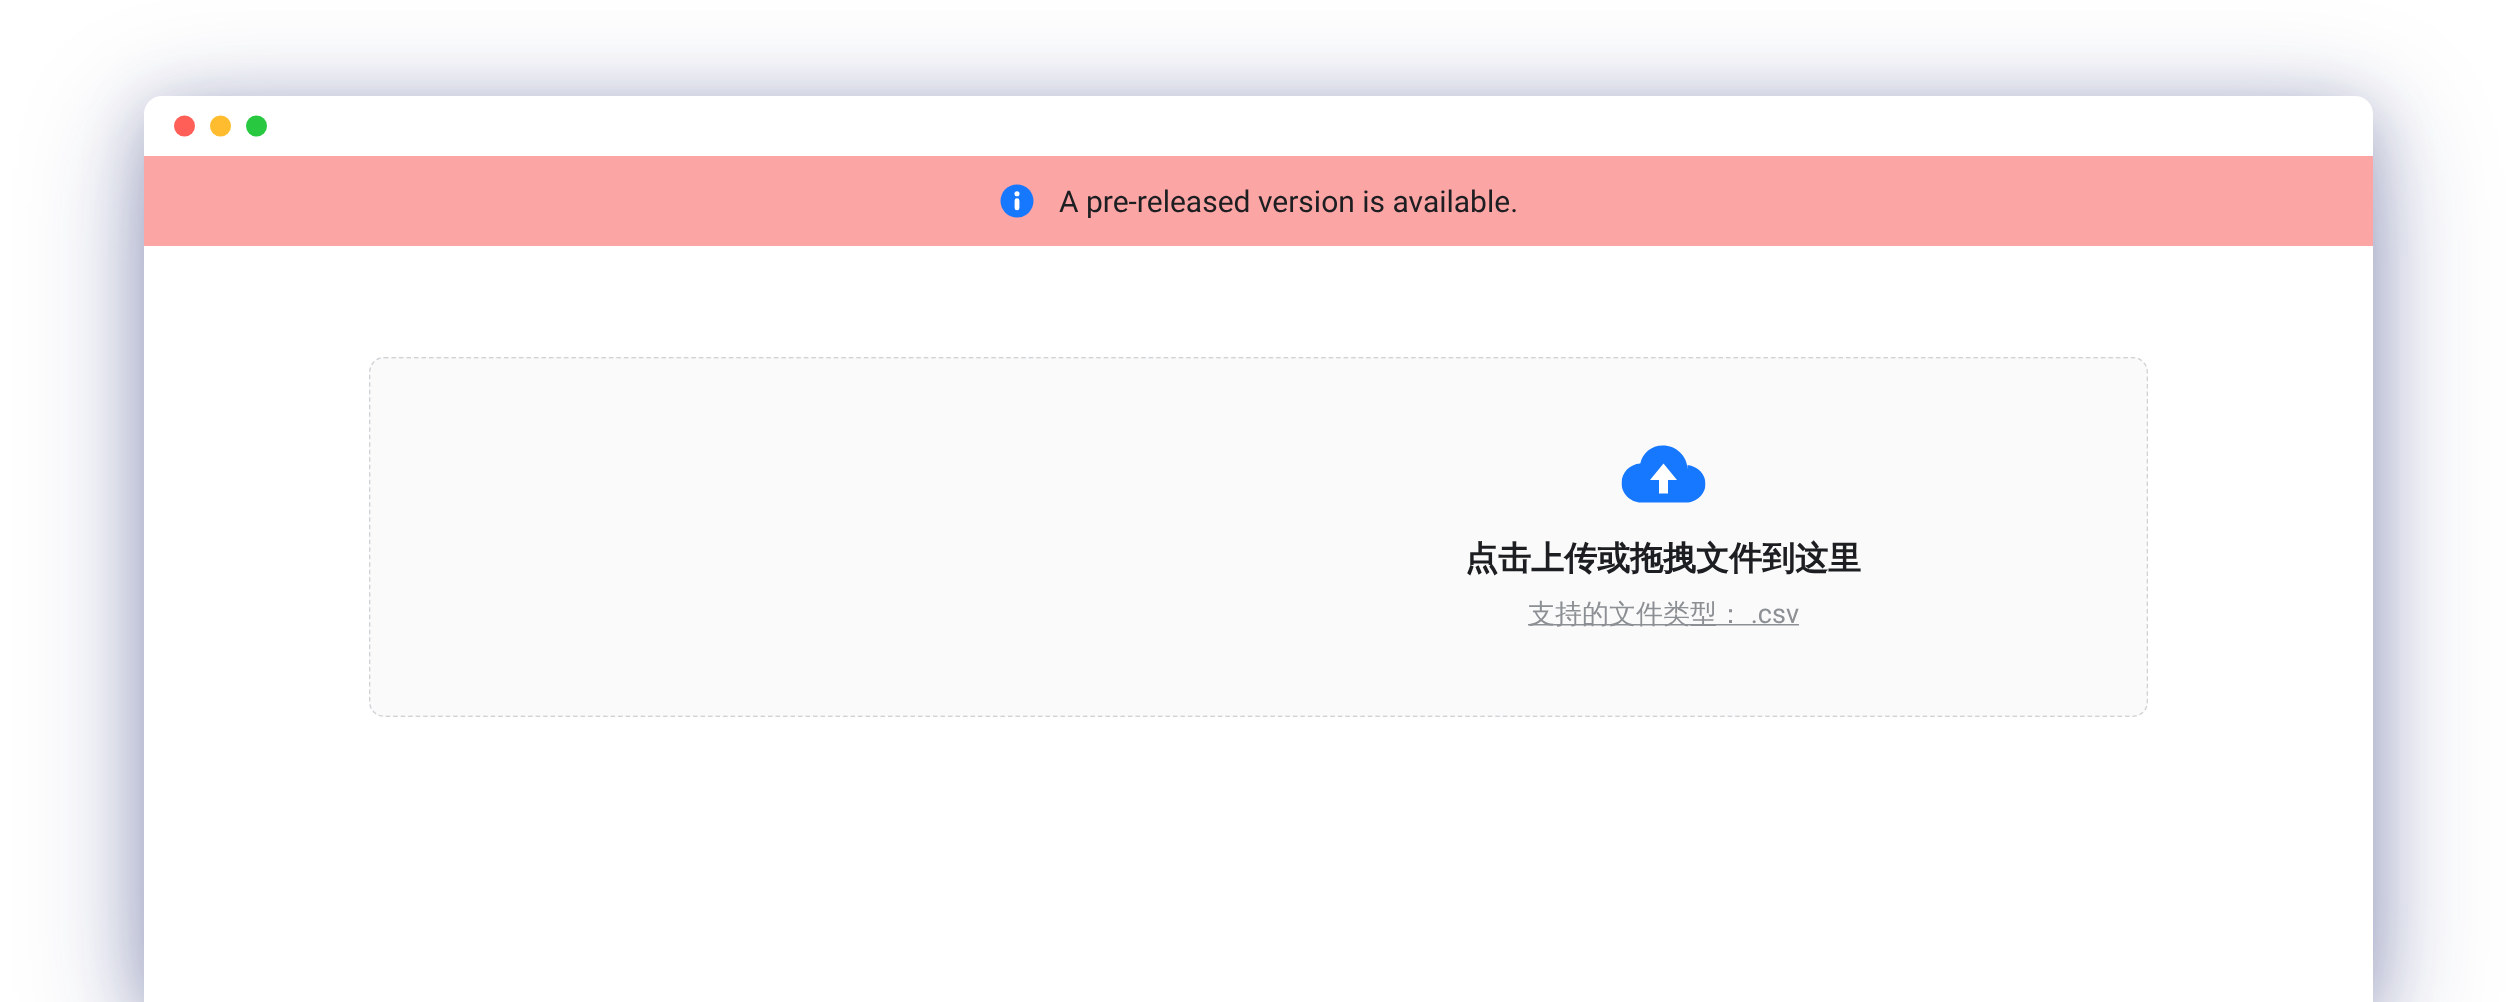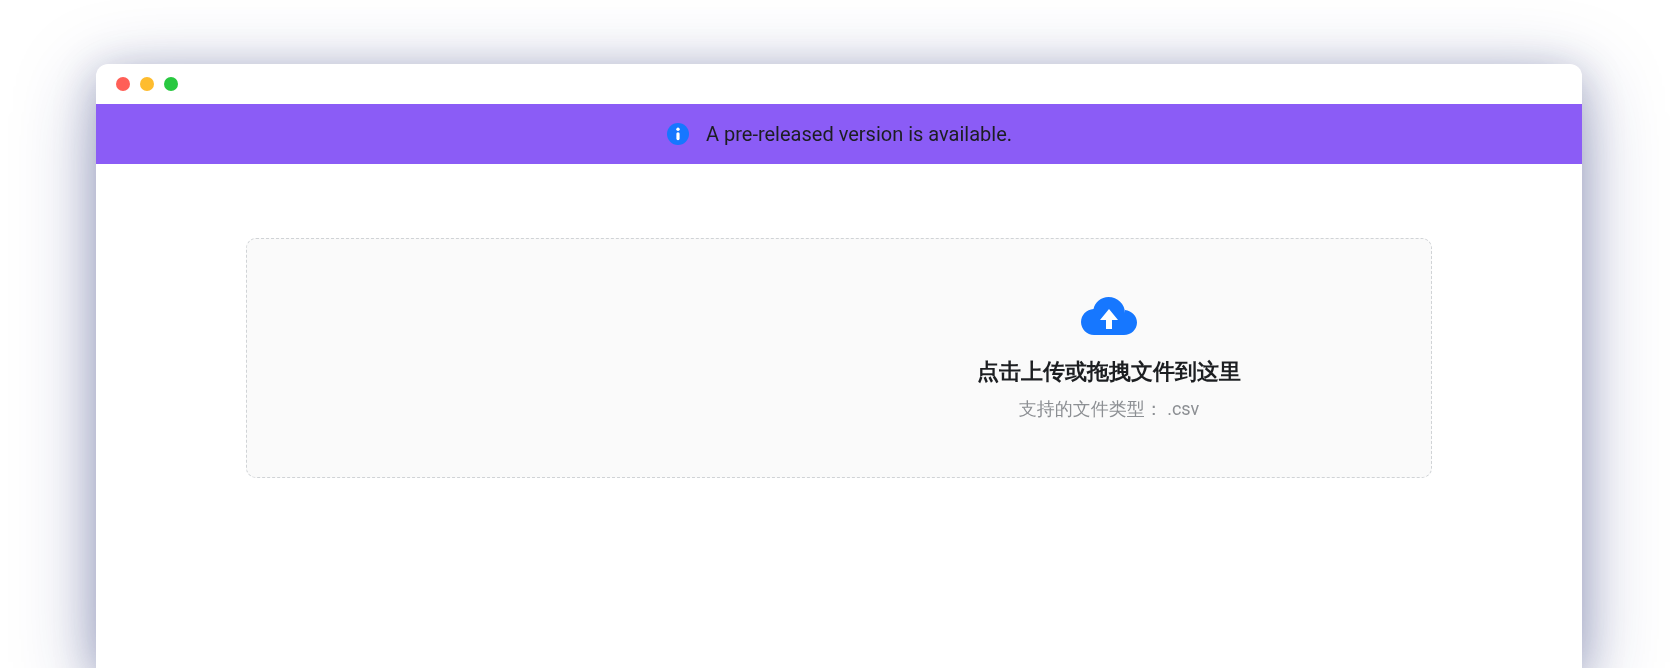--- a/index.html
+++ b/index.html
@@ -33,21 +33,21 @@
     }
     .traffic-dot {
       width: 14px;
       height: 14px;
       border-radius: 50%;
     }
     .dot-red { background: #ff5f57; }
     .dot-yellow { background: #febc2e; }
     .dot-green { background: #28c840; }
     .alert-banner {
-      background: #8b5cf6;
+      background: #fca5a5;
       display: flex;
       align-items: center;
       justify-content: center;
       padding: 18px 20px;
       gap: 16px;
     }
     .info-icon {
       width: 24px;
       height: 24px;
       flex-shrink: 0;
@@ -79,20 +79,21 @@
     }
     .upload-title {
       font-size: 22px;
       font-weight: 700;
       color: #1c1e21;
       margin-bottom: 10px;
     }
     .upload-subtitle {
       font-size: 18px;
       color: #8c8f93;
+      text-decoration: underline;
     }
   </style>
 </head>
 <body>
 
 <div class="window">
   <div class="titlebar">
     <div class="traffic-dot dot-red"></div>
     <div class="traffic-dot dot-yellow"></div>
     <div class="traffic-dot dot-green"></div>

